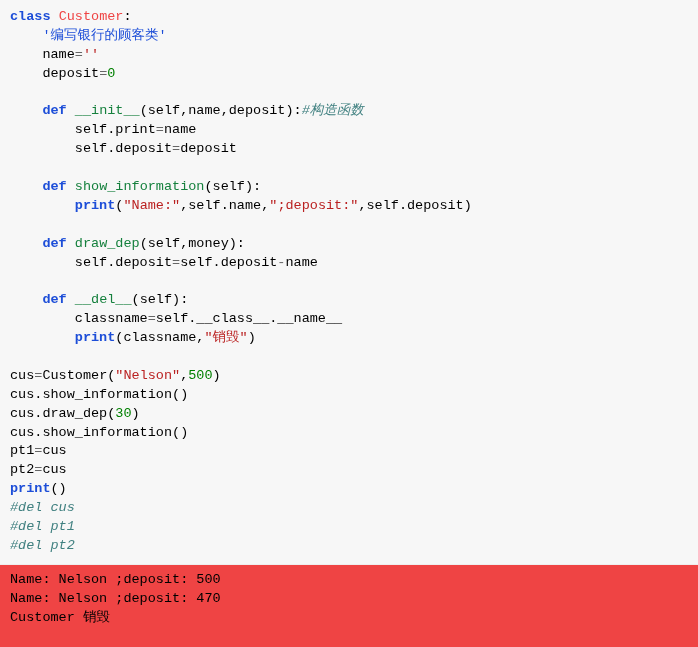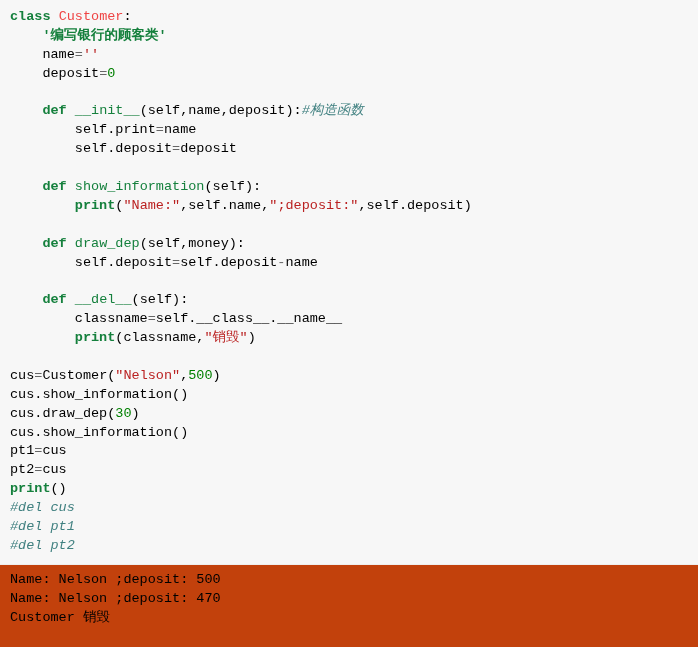--- a/index.html
+++ b/index.html
@@ -10,30 +10,30 @@
     line-height: 1.4;
     background: #fff;
     width: 698px;
   }
   .code-block {
     background: #f7f7f7;
     padding: 8px 10px 8px 10px;
     white-space: pre;
   }
   .output-block {
-    background: #c2410c;
+    background: #ef4444;
     padding: 6px 10px 20px 10px;
     white-space: pre;
     border-top: 1px solid #eee;
   }
-  .kw { color: #15803d; font-weight: bold; }   
+  .kw { color: #1d4ed8; font-weight: bold; }   
   .cls { color: #ef4444; }                     
   .fn { color: #15803d; }                      
   .str { color: #ba2121; }                     
-  .doc { color: #15803d; font-weight: bold; }                     
+  .doc { color: #1d4ed8; }                     
   .cmt { color: #408080; font-style: italic; text-align: right; } 
   .num { color: #008000; }                     
   .op { color: #666666; }
 </style>
 </head>
 <body>
 
 <div class="code-block"><span class="kw">class</span> <span class="cls">Customer</span><span>:</span>
     <span class="doc">'编写银行的顾客类'</span>
     <span>name</span><span class="op">=</span><span class="str">''</span>

